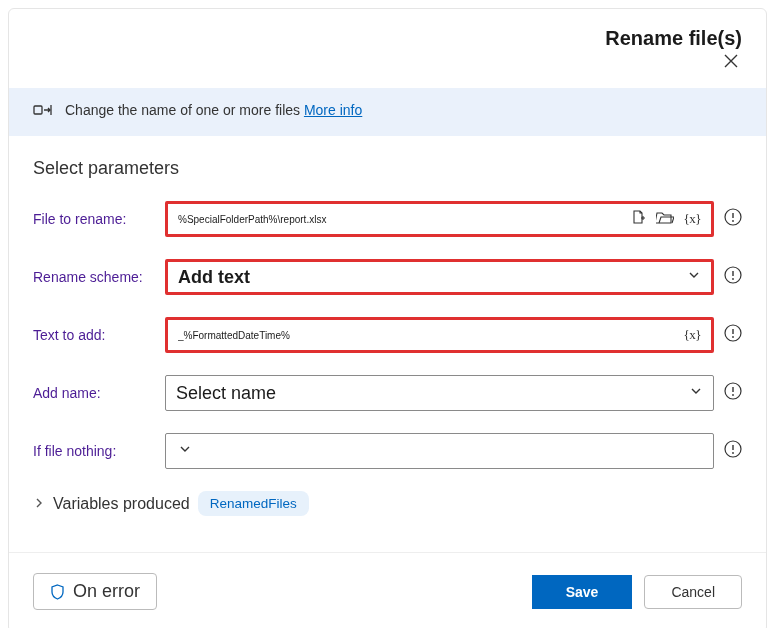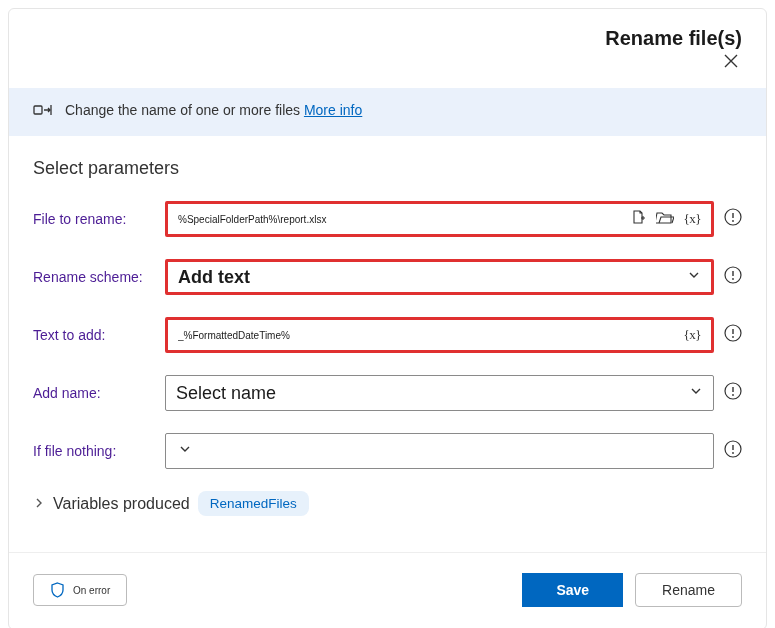--- a/index.html
+++ b/index.html
@@ -23,21 +23,21 @@
     .field-value { flex: 1; font-size: 18px; color: #1b1b1b; }
     .field-icons { display: flex; gap: 6px; align-items: center; }
     .field-icon { cursor: pointer; color: #333; padding: 2px; }
     .chevron { cursor: pointer; color: #333; padding: 2px; }
     .help-icon { cursor: pointer; color: #333; flex-shrink: 0; }
     .vars-row { display: flex; align-items: center; gap: 8px; margin-top: 4px; margin-bottom: 8px; }
     .vars-chevron { color: #555; cursor: pointer; }
     .vars-label { font-size: 16px; font-weight: 400; color: #333; cursor: pointer; }
     .var-pill { background: #e7f1fb; color: #0067c0; padding: 5px 12px; border-radius: 8px; font-size: 13.5px; cursor: pointer; }
     .footer { display: flex; justify-content: space-between; align-items: center; padding: 20px 24px 22px 24px; border-top: 1px solid #eee; margin-top: 18px; }
-    .err-btn { display: flex; align-items: center; gap: 8px; border: 1px solid #bbb; background: #fff; padding: 7px 16px; border-radius: 4px; font-size: 10px; color: #333; cursor: pointer; }
+    .err-btn { display: flex; align-items: center; gap: 8px; border: 1px solid #bbb; background: #fff; padding: 7px 16px; border-radius: 4px; font-size: 18px; color: #333; cursor: pointer; }
     .right-btns { display: flex; gap: 12px; }
     .primary-btn { background: #0067c0; color: #fff; border: none; padding: 8px 34px; border-radius: 0; font-size: 14px; font-weight: 600; cursor: pointer; }
     .secondary-btn { background: #fff; color: #333; border: 1px solid #bbb; padding: 8px 26px; border-radius: 4px; font-size: 14px; cursor: pointer; }
     .var-brace { font-size: 13px; font-family: "Segoe UI"; letter-spacing: -0.5px; }
   </style>
 </head>
 <body>
 
 <div class="dialog">
 
@@ -172,17 +172,17 @@
 
   <div class="footer">
     <button class="err-btn">
       <svg width="15" height="16" viewBox="0 0 15 16">
           <path d="M7.5 1 L13 3 v5 c0 4 -3 6 -5.5 7 C5 14 2 12 2 8 V3 z" stroke="#0067c0" stroke-width="1.3" fill="none"></path>
         </svg>
       <span>On error</span>
     </button>
     <div class="right-btns">
       <button class="primary-btn">Save</button>
-      <button class="secondary-btn">Rename</button>
+      <button class="secondary-btn">Cancel</button>
     </div>
   </div>
 
 </div>
 
 </body></html>

